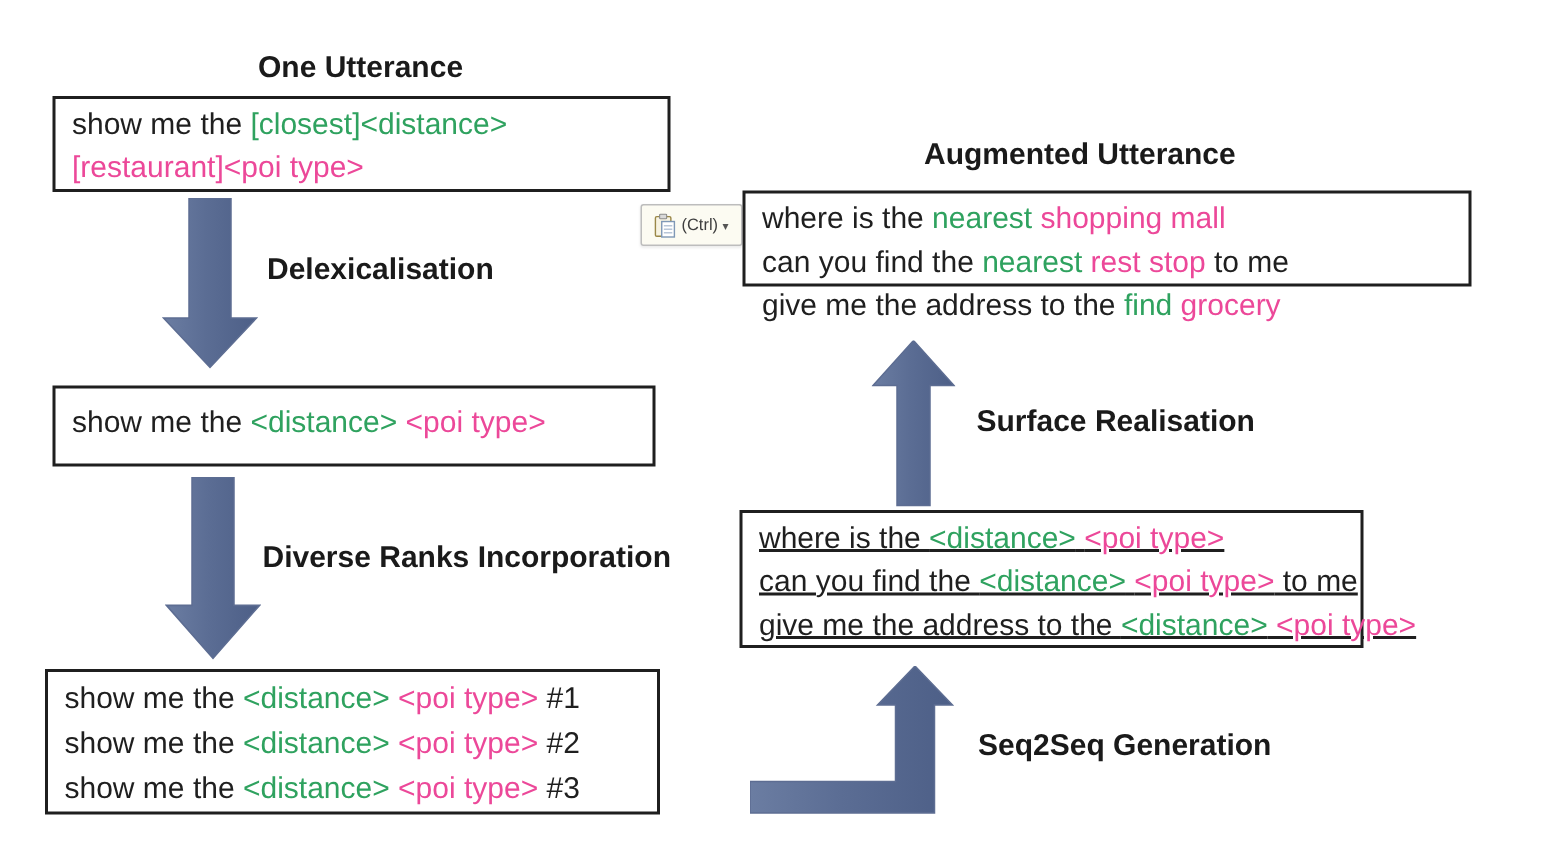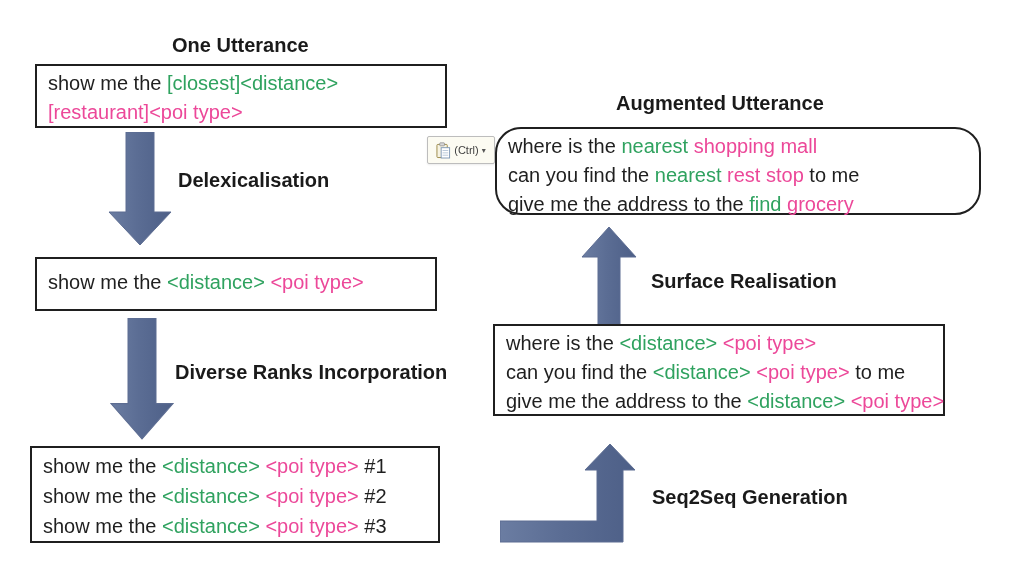--- a/index.html
+++ b/index.html
@@ -84,34 +84,34 @@
   <div class="flow-label" style="left:175px;top:361px;">Diverse Ranks Incorporation</div>
 
   <div class="text-box" style="left:30px;top:446px;width:410px;height:97px;line-height:30px;">
     <div class="text-line"><span class="seg color-default">show me the </span><span class="seg color-green">&lt;distance&gt;</span><span class="seg color-default"> </span><span class="seg color-blue">&lt;poi type&gt;</span><span class="seg color-default"> #1</span></div>
     <div class="text-line"><span class="seg color-default">show me the </span><span class="seg color-green">&lt;distance&gt;</span><span class="seg color-default"> </span><span class="seg color-blue">&lt;poi type&gt;</span><span class="seg color-default"> #2</span></div>
     <div class="text-line"><span class="seg color-default">show me the </span><span class="seg color-green">&lt;distance&gt;</span><span class="seg color-default"> </span><span class="seg color-blue">&lt;poi type&gt;</span><span class="seg color-default"> #3</span></div>
   </div>
 
   <div class="flow-label" style="left:616px;top:92px;">Augmented Utterance</div>
 
-  <div class="text-box" style="left:495px;top:127px;width:486px;height:88px;border-radius:26px;">
+  <div class="text-box" style="left:495px;top:127px;width:486px;height:64px;">
     <div class="text-line"><span class="seg color-default">where is the </span><span class="seg color-green">nearest</span><span class="seg color-blue"> shopping mall</span></div>
     <div class="text-line"><span class="seg color-default">can you find the </span><span class="seg color-green">nearest</span><span class="seg color-blue"> rest stop</span><span class="seg color-default"> to me</span></div>
     <div class="text-line"><span class="seg color-default">give me the address to the </span><span class="seg color-green">find</span><span class="seg color-blue"> grocery</span></div>
   </div>
 
   <div class="arrow" style="left:581px;top:227px;">
     <svg width="56" height="111" viewBox="0 0 56 111">
       <polygon points="28,0 55,30 39,30 39,110 17,110 17,30 1,30" fill="url(#arrowGrad)" stroke="#5D6D92" stroke-width="1"></polygon>
     </svg>
   </div>
   <div class="flow-label" style="left:651px;top:270px;">Surface Realisation</div>
 
-  <div class="text-box" style="left:493px;top:324px;width:452px;height:92px;">
+  <div class="text-box" style="left:493px;top:340px;width:416px;height:92px;text-decoration:underline;">
     <div class="text-line"><span class="seg color-default">where is the </span><span class="seg color-green">&lt;distance&gt;</span><span class="seg color-default"> </span><span class="seg color-blue">&lt;poi type&gt;</span></div>
     <div class="text-line"><span class="seg color-default">can you find the </span><span class="seg color-green">&lt;distance&gt;</span><span class="seg color-default"> </span><span class="seg color-blue">&lt;poi type&gt;</span><span class="seg color-default"> to me</span></div>
     <div class="text-line"><span class="seg color-default">give me the address to the </span><span class="seg color-green">&lt;distance&gt;</span><span class="seg color-default"> </span><span class="seg color-blue">&lt;poi type&gt;</span></div>
   </div>
 
   <div class="arrow" style="left:500px;top:444px;">
     <svg width="136" height="99" viewBox="0 0 136 99">
       <polygon points="110,0 135,26 123,26 123,98 0,98 0,77 97,77 97,26 85,26" fill="url(#arrowGrad)" stroke="#5D6D92" stroke-width="1"></polygon>
     </svg>
   </div>

